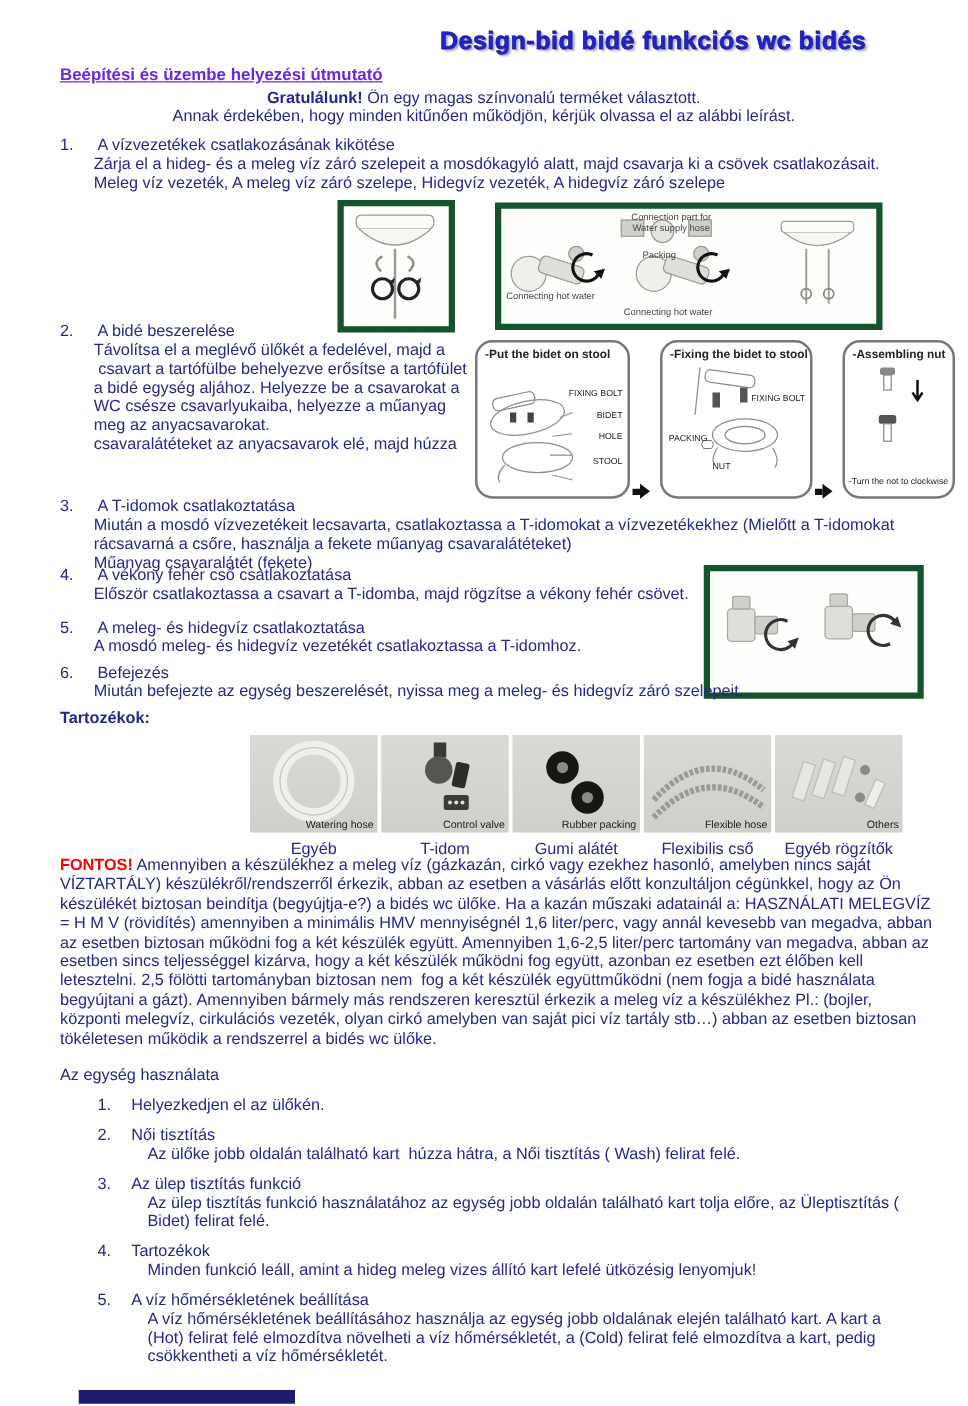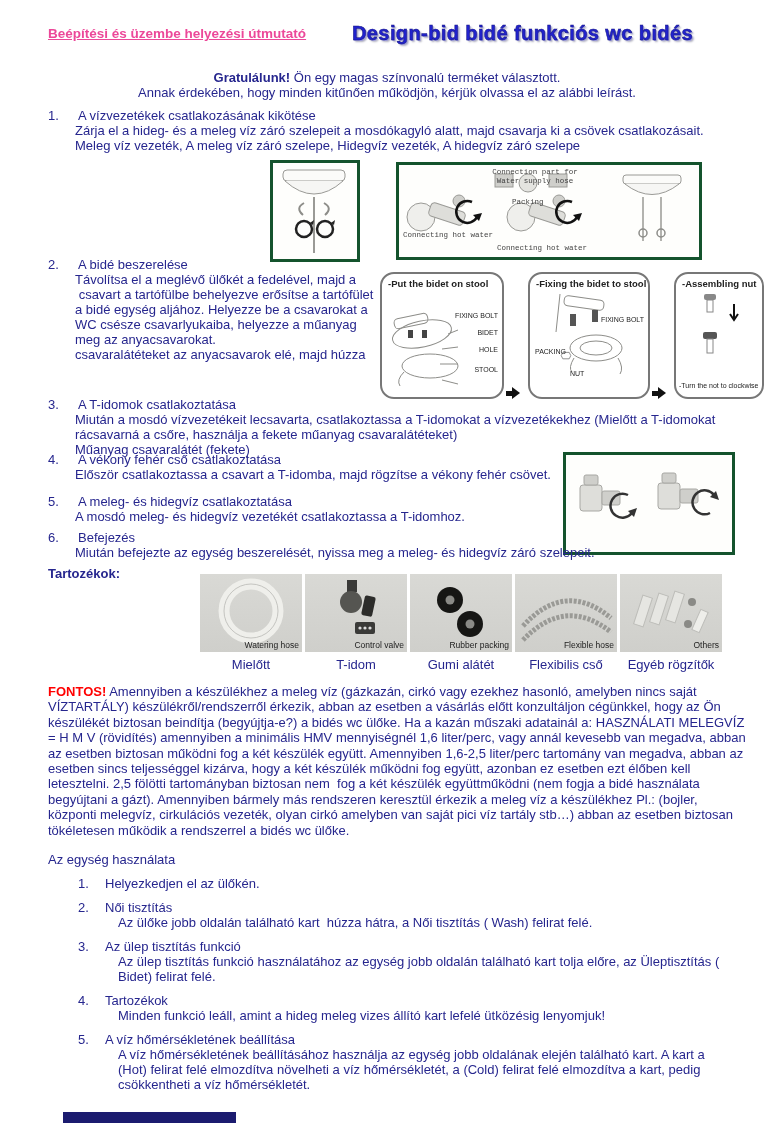--- a/index.html
+++ b/index.html
@@ -1,42 +1,42 @@
 <!DOCTYPE html>
 <html><head>
 <meta charset="utf-8">
 <style>
   html,body{margin:0;padding:0;background:#fff;}
   .page{position:relative;width:774px;height:1125px;background:#ffffff;overflow:hidden;
         font-family:"Liberation Sans",sans-serif;color:#26268e;font-size:13px;line-height:15px;}
   .abs{position:absolute;}
 
   
-  .hdr-left{left:48px;top:26px;font-size:13.5px;font-weight:bold;text-decoration:underline;color:#ec4899;}
+  .hdr-left{left:48px;top:52px;font-size:13.5px;font-weight:bold;text-decoration:underline;color:#6d28d9;}
   .hdr-right{left:352px;top:26px;font-size:20px;font-weight:bold;color:#2122cc;letter-spacing:.4px;
              text-shadow:1px 1px 0 #9a9ad8,2px 2px 2px #aab;-webkit-text-stroke:.5px #151580;}
 
   
   .intro{left:27px;top:70px;width:720px;text-align:center;}
   .intro b{font-weight:bold;}
 
   
   .sec .head{display:flex;}
   .sec .head .num{width:30px;flex:none;}
   .sec .lines div{white-space:pre-wrap;margin-left:27px;}
   .sec1{left:48px;top:108px;width:705px;}
   .sec2{left:48px;top:257px;width:360px;}
   .sec3{left:48px;top:397px;width:703px;}
   .sec3 .indent{margin-left:137px;}
   .sec4{left:48px;top:452px;width:512px;}
   .sec5{left:48px;top:494px;width:512px;}
   .sec6{left:48px;top:530px;width:705px;}
 
   
-  .figbox{border:3px solid #14532d;background:#fefefc;font-family:Liberation Mono, monospace;}
+  .figbox{border:5px solid #14532d;background:#fefefc;}
   .fig-sink{left:270px;top:160px;width:84px;height:96px;}
   .fig-valve{left:396px;top:162px;width:300px;height:92px;}
   .fig-valve .vl{position:absolute;font-size:7.5px;line-height:8.5px;color:#444;}
   .lbl-conn{left:88px;top:3px;width:96px;text-align:center;}
   .lbl-pack{left:113px;top:33px;}
   .lbl-hot1{left:4px;top:66px;}
   .lbl-hot2{left:98px;top:79px;}
 
   .fig-install{left:380px;top:272px;width:364px;height:127px;display:flex;align-items:flex-end;}
   .panel{position:relative;border:2px solid #777;border-radius:14px;background:#fff;height:123px;flex:none;}
@@ -47,21 +47,21 @@
   .p1 .l0{right:4px;top:38px;} .p1 .l1{right:4px;top:55px;} .p1 .l2{right:4px;top:72px;} .p1 .l3{right:4px;top:92px;}
   .p2 .l0{right:4px;top:42px;} .p2 .l1{left:5px;top:74px;} .p2 .l2{left:40px;top:96px;}
   .fat-arrow{display:flex;align-items:center;flex:none;margin:0 2px;}
   .fat-arrow .bar{width:6px;height:5px;background:#111;}
   .fat-arrow .tip{width:0;height:0;border:6px solid transparent;border-left:8px solid #111;}
 
   .fig-tjoint{left:563px;top:452px;width:166px;height:97px;}
 
   
   .acc-heading{left:48px;top:566px;font-weight:bold;}
-  .acc-row{left:200px;top:574px;display:flex;gap:3px;}
+  .acc-row{left:200px;top:588px;display:flex;gap:3px;}
   .acc-col{width:102px;flex:none;}
   .acc-photo{position:relative;width:102px;height:78px;background:linear-gradient(#d9d9d5,#cfcfcb);}
   .acc-cap{position:absolute;right:3px;bottom:2px;font-size:8.5px;color:#1c1c1c;line-height:9px;}
   .acc-label{margin-top:5px;text-align:center;font-size:13px;color:#26268e;}
 
   
   .important{left:48px;top:684px;width:701px;line-height:15.4px;white-space:pre-wrap;}
   .imp-label{color:#ff0000;font-weight:bold;}
 
   
@@ -274,21 +274,21 @@
   <div class="abs acc-row">
 
     <div class="acc-col">
       <div class="acc-photo">
         <svg width="102" height="78" viewBox="0 0 102 78">
           <circle cx="51" cy="37" r="27" fill="none" stroke="#efefeb" stroke-width="11"></circle>
           <circle cx="51" cy="37" r="27" fill="none" stroke="#c4c4c0" stroke-width="1"></circle>
         </svg>
         <span class="acc-cap">Watering hose</span>
       </div>
-      <div class="acc-label">Mielőtt</div>
+      <div class="acc-label">Egyéb</div>
     </div>
 
     <div class="acc-col">
       <div class="acc-photo">
         <svg width="102" height="78" viewBox="0 0 102 78">
           <rect x="42" y="6" width="10" height="12" fill="#3a3a38"></rect>
           <circle cx="46" cy="28" r="11" fill="#555551"></circle>
           <rect x="58" y="22" width="11" height="20" rx="2" fill="#2c2c2a" transform="rotate(12 63 32)"></rect>
           <rect x="50" y="48" width="20" height="12" rx="2" fill="#3a3a38"></rect>
           <circle cx="55" cy="54" r="1.6" fill="#ddd"></circle>

